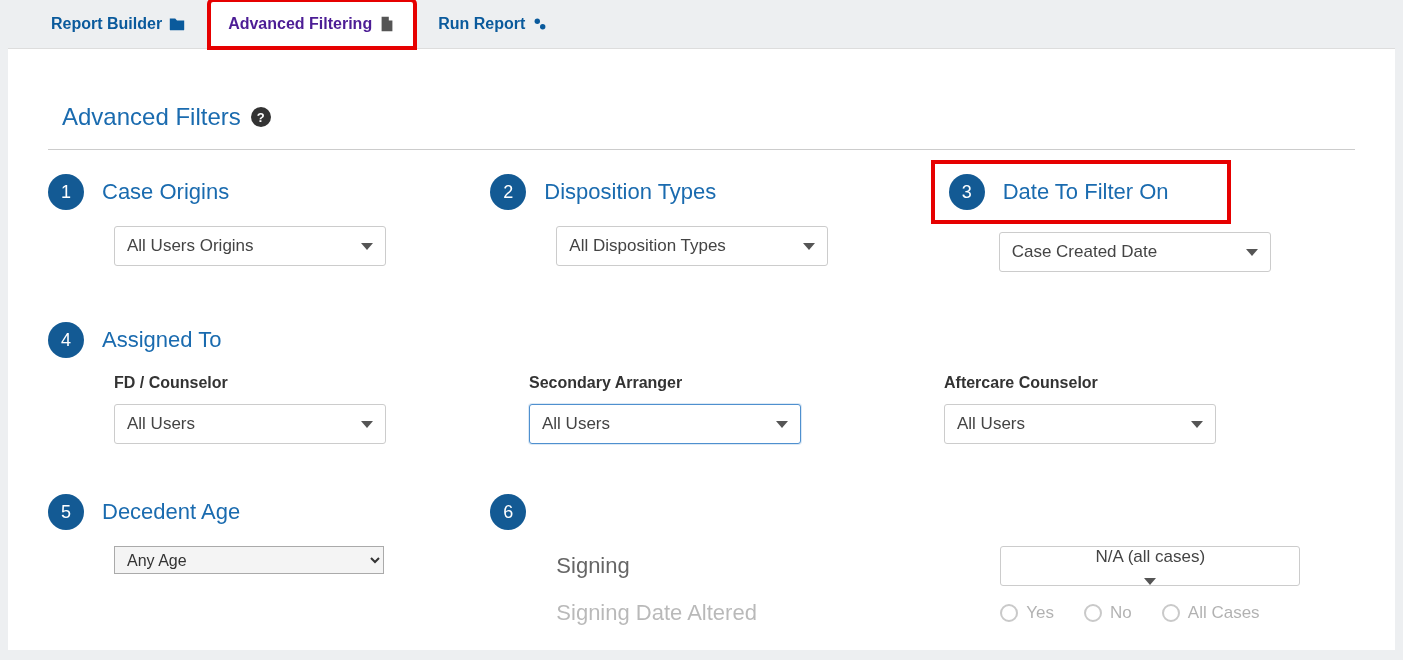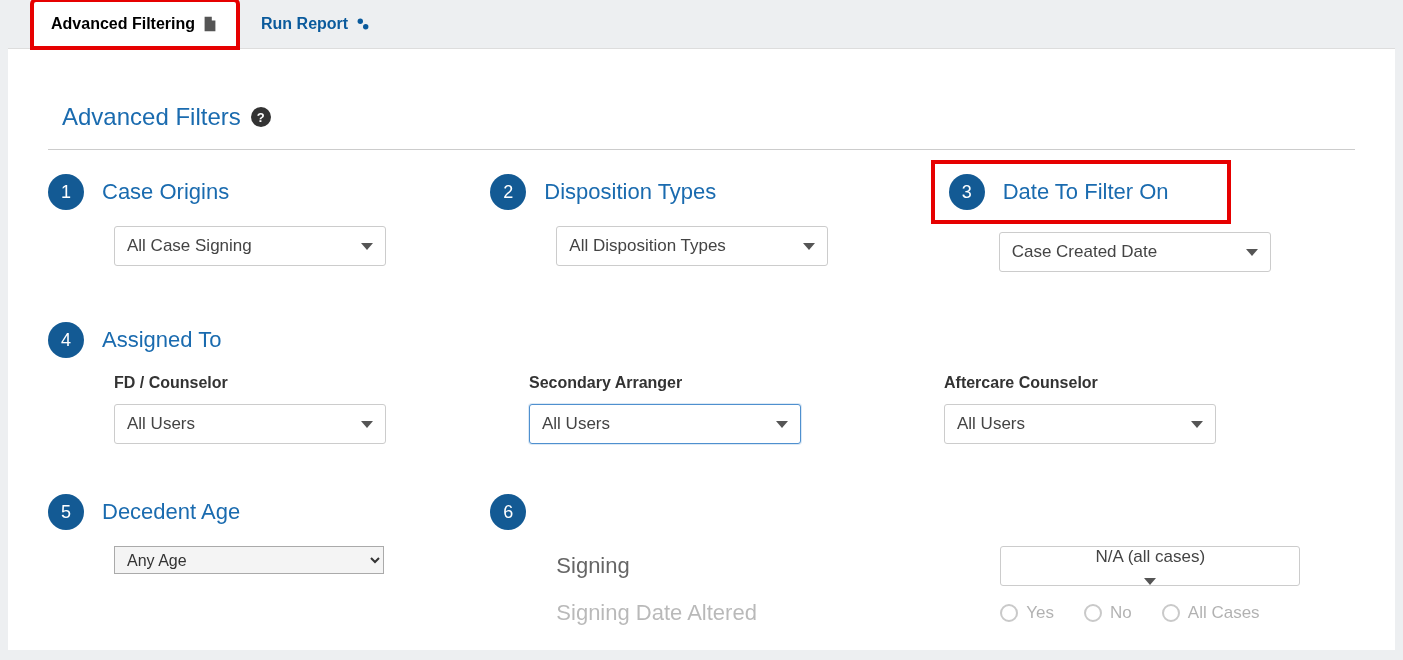--- a/index.html
+++ b/index.html
@@ -22,21 +22,21 @@
       color: #0a5a9c;
       cursor: pointer;
       display: flex;
       align-items: center;
       gap: 6px;
       border: 1px solid transparent;
       margin-right: 4px;
     }
     .tab.active {
       background: #ffffff;
-      color: #000000;
+      color: #4c1d95;
       border: 1px solid #ddd;
       border-bottom: 1px solid #fff;
       border-radius: 4px 4px 0 0;
     }
     .tab.highlight-red {
       outline: 4px solid #e60000;
       outline-offset: -2px;
     }
     .icon-inline {
       display: inline-flex;
@@ -184,20 +184,28 @@
       width: 18px; height: 18px;
       border-radius: 50%;
       border: 2px solid #888;
     }
     svg { display: block; }
   </style>
 </head>
 <body>
 
 <div class="tabs">
+  <div class="tab">
+    <span>Report Builder</span>
+    <span class="icon-inline">
+      <svg viewBox="0 0 20 20" fill="#0a5a9c">
+          <path d="M2 4h6l2 2h8v10a1 1 0 0 1-1 1H3a1 1 0 0 1-1-1V4z"></path>
+        </svg>
+    </span>
+  </div>
   <div class="tab active highlight-red">
     <span>Advanced Filtering</span>
     <span class="icon-inline">
       <svg viewBox="0 0 20 20" fill="#555">
           <path d="M4 2h8l4 4v12H4V2z M12 2v4h4"></path>
         </svg>
     </span>
   </div>
   <div class="tab">
     <span>Run Report</span>
@@ -219,21 +227,21 @@
 
   <div class="filters-grid">
 
     <div class="filter-block">
       <div class="filter-header">
         <span class="num-badge">1</span>
         <span class="filter-title">Case Origins</span>
       </div>
       <div class="filter-body">
         <div class="select">
-          <span>All Case Signing</span>
+          <span>All Users Origins</span>
           <span class="caret-down"></span>
         </div>
       </div>
     </div>
 
     <div class="filter-block">
       <div class="filter-header">
         <span class="num-badge">2</span>
         <span class="filter-title">Disposition Types</span>
       </div>

